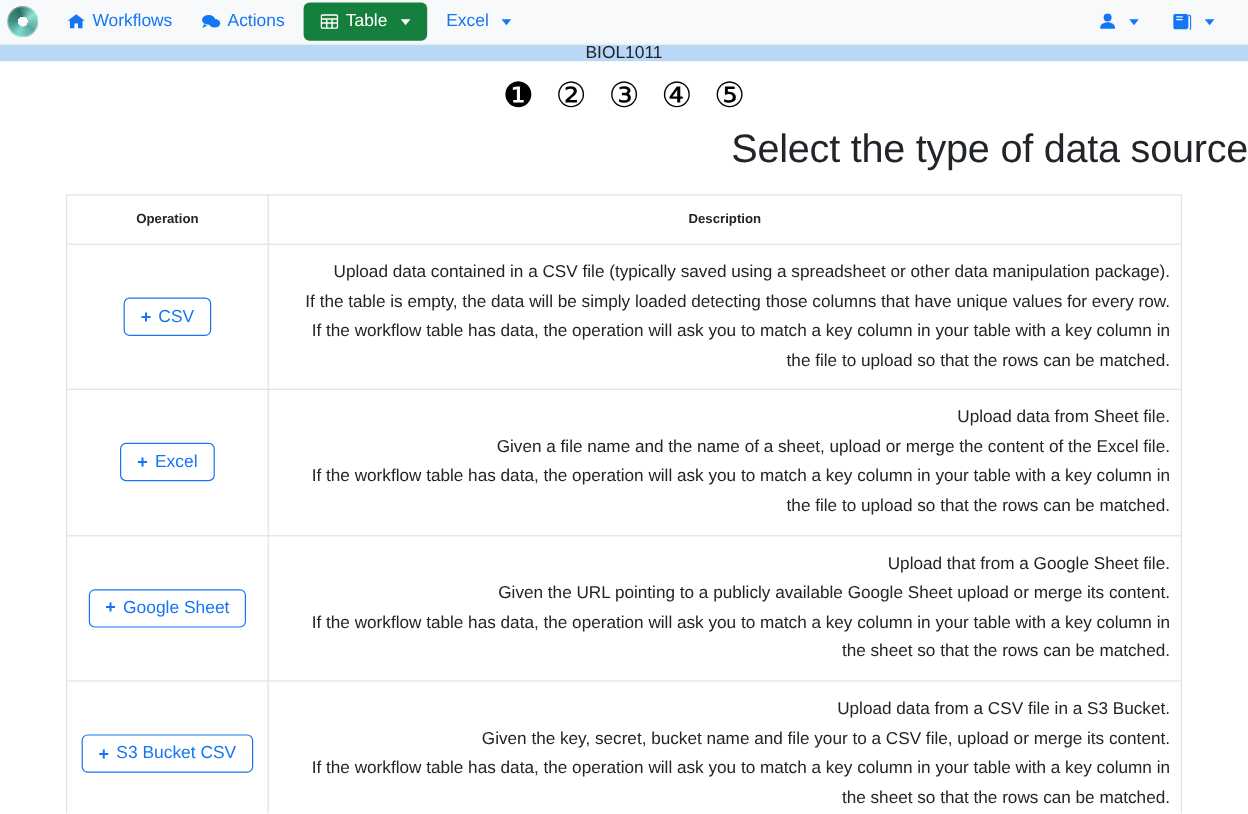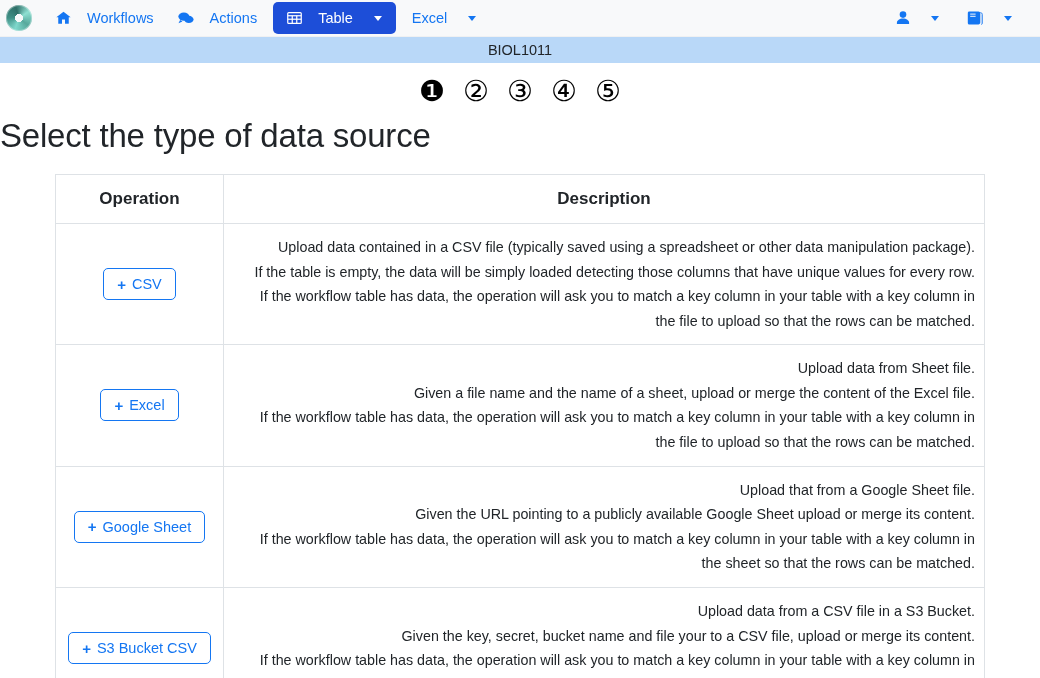--- a/index.html
+++ b/index.html
@@ -37,31 +37,31 @@
     border-radius: 50%;
     background:
       radial-gradient(circle at 50% 50%, #f8f9fa 0 22%, rgba(0,0,0,0) 23%),
       conic-gradient(from 200deg, #7fd8cc, #3f8f85, #2f6f68, #8fe0d2, #58a89c, #7fd8cc);
     box-shadow: inset 0 0 0 1px rgba(255,255,255,0.35);
   }
   .nav-items { display: flex; align-items: center; gap: 0; margin-left: 8px; }
   .nav-link {
     display: flex;
     align-items: center;
-    gap: 16px;
+    gap: 6px;
     color: #1476f2;
     font-size: 14.5px;
     padding: 7px 12px;
     border-radius: 4px;
     white-space: nowrap;
     cursor: pointer;
     text-decoration: none;
   }
   .nav-link.active {
-    background: #1d4ed8;
+    background: #15803d;
     color: #ffffff;
     padding: 8px 14px;
     border-radius: 5px;
     margin: 0 4px;
   }
   .nav-link .ico { display: inline-flex; align-items: center; }
   .caret {
     width: 0; height: 0;
     border-left: 4.5px solid transparent;
     border-right: 4.5px solid transparent;
@@ -72,21 +72,21 @@
     margin-left: auto;
     display: flex;
     align-items: center;
     gap: 16px;
     padding-right: 10px;
   }
   .nav-right .nav-link { padding: 7px 6px; }
 
   
   .course-banner {
-    height: 26px;
+    height: 14px;
     background: #b9d8f8;
     display: flex;
     align-items: center;
     justify-content: center;
     font-size: 14.5px;
     color: #212529;
   }
 
   
   .steps {
@@ -98,21 +98,21 @@
     height: 40px;
     font-size: 29px;
     line-height: 1;
     color: #000;
     font-family: "DejaVu Sans", sans-serif;
   }
   .step { display: inline-block; }
 
   
   .page-title {
-    text-align: left;
+    text-align: right;
     font-size: 33px;
     font-weight: 400;
     color: #212529;
     margin: 6px 0 0 0;
     letter-spacing: -0.2px;
   }
 
   
   .table-wrap {
     margin: 19px auto 0 auto;
@@ -122,21 +122,21 @@
     width: 100%;
     border-collapse: collapse;
     background: #fff;
   }
   table.op-table th,
   table.op-table td {
     border: 1px solid #dee2e6;
     vertical-align: middle;
   }
   table.op-table thead th {
-    font-size: 17px;
+    font-size: 11px;
     font-weight: bold;
     padding: 14px 8px;
     color: #212529;
   }
   th.col-op { width: 168px; }
   td.cell-op {
     text-align: center;
     padding: 12px 6px;
   }
   td.cell-desc {

